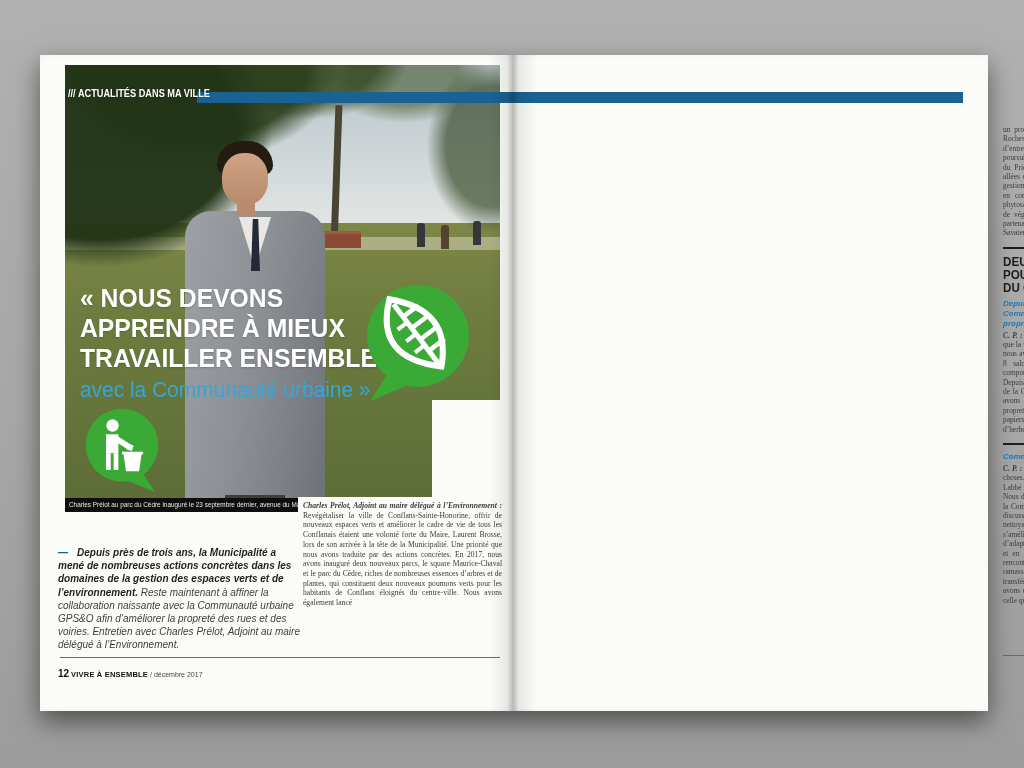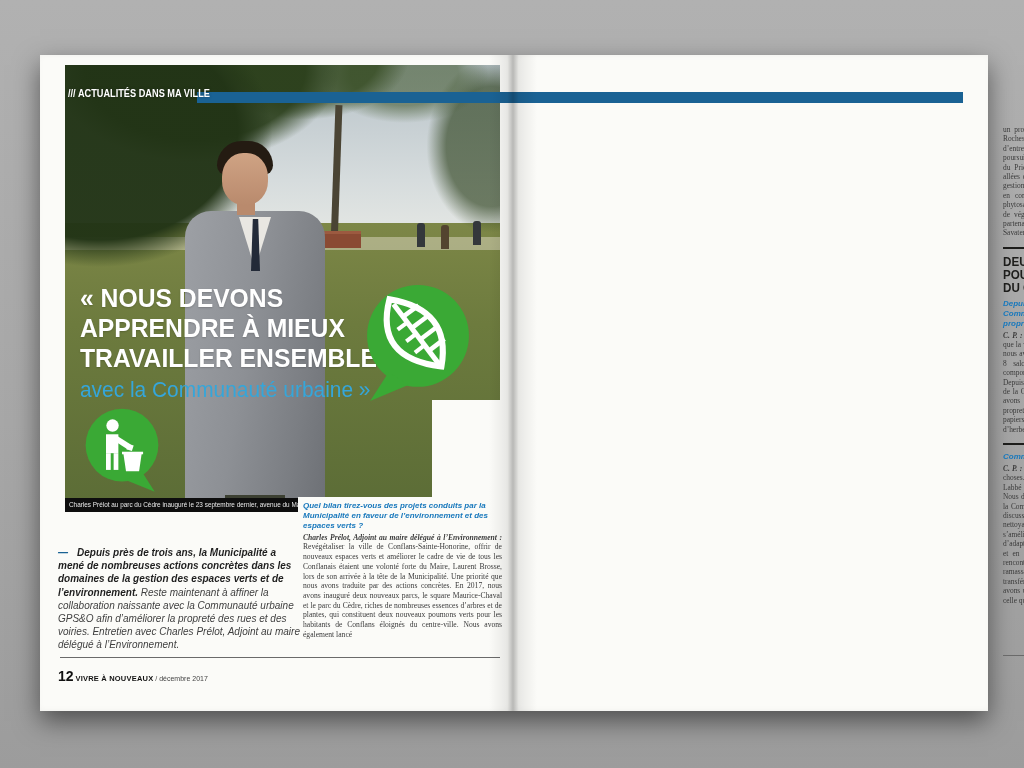--- a/index.html
+++ b/index.html
@@ -88,21 +88,21 @@
            transform:scaleX(.93); transform-origin:left top; }
   .sec-h span { display:block; white-space:nowrap; }
 
   
   .foot-rule { position:absolute; height:1px; background:#6a6a6a; z-index:5; }
   #rule-left  { left:20px;  top:602px; width:440px; }
   #rule-right { left:490px; top:600px; width:436px; }
   .footer { position:absolute; z-index:5; font-size:7px; color:#333; }
   #footer-left  { left:18px; top:613px; }
   #footer-right { left:490px; top:611px; width:436px; text-align:right; }
-  .fnum { font-weight:bold; font-size:14px; color:#111; }
+  .fnum { font-weight:bold; font-size:10px; color:#111; }
   .fbrand { font-weight:bold; font-size:7.5px; color:#111; letter-spacing:.2px; }
   .fdate { font-size:7px; color:#444; }
 </style>
 </head>
 <body>
 
 <div class="stage">
   <div class="spread">
 
     <div class="page page-left">
@@ -162,28 +162,27 @@
         <line x1="61.4" y1="61.2" x2="52" y2="68.5" stroke="#fff" stroke-width="4"></line>
         <line x1="53" y1="50" x2="43.5" y2="57.5" stroke="#fff" stroke-width="4"></line>
         <line x1="44.6" y1="38.8" x2="35" y2="46" stroke="#fff" stroke-width="4"></line>
       </svg>
 
       <div class="kicker">/// ACTUALITÉS DANS MA VILLE</div>
 
       <p class="intro"><span class="dash">—</span><span class="lead">Depuis près de trois ans, la Municipalité a mené de nombreuses actions concrètes dans les domaines de la gestion des espaces verts et de l’environnement.</span><span> Reste maintenant à affiner la collaboration naissante avec la Communauté urbaine GPS&amp;O afin d’améliorer la propreté des rues et des voiries. Entretien avec Charles Prélot, Adjoint au maire délégué à l’Environnement.</span></p>
 
       <div class="col" id="qa1">
-        <p class="q">Quel bilan tirez-vous des projets conduits par la Municipalité en faveur de l’environnement et des espaces verts ?</p>
         <p class="body"><span class="speaker">Charles Prélot, Adjoint au maire délégué à l’Environnement : </span><span>Revégétaliser la ville de Conflans-Sainte-Honorine, offrir de nouveaux espaces verts et améliorer le cadre de vie de tous les Conflanais étaient une volonté forte du Maire, Laurent Brosse, lors de son arrivée à la tête de la Municipalité. Une priorité que nous avons traduite par des actions concrètes. En 2017, nous avons inauguré deux nouveaux parcs, le square Maurice-Chaval et le parc du Cèdre, riches de nombreuses essences d’arbres et de plantes, qui constituent deux nouveaux poumons verts pour les habitants de Conflans éloignés du centre-ville. Nous avons également lancé</span></p>
       </div>
 
       <div class="foot-rule" id="rule-left"></div>
       <div class="footer" id="footer-left">
         <span class="fnum">12</span>
-        <span class="fbrand">VIVRE À NOUVEAUX</span>
+        <span class="fbrand">VIVRE À ENSEMBLE</span>
         <span class="fdate">/ décembre 2017</span>
       </div>
     </div>
 
     <div class="page page-right">
       <div class="col" id="col2">
         <p class="body">un programme de réaménagement du cimetière des Hautes-Roches qui s’étendra sur deux ans avec, à terme, des méthodes d’entretien beaucoup plus écologiques. En parallèle, nous avons poursuivi la revalorisation du centre-ville, notamment au parc du Prieuré qui a bénéficié d’une réfection d’ensemble. Les allées ont été entièrement refaites en stabilisé renforcé et une gestion différenciée a été mise en pratique ; cette dernière prend en compte les contraintes liées à l’abandon des produits phytosanitaires imposée par la loi Labbé. Enfin, d’autres projets de végétalisation ont été menés dans le Vieux-Conflans en partenariat avec la maison de quartier, notamment rue de la Savaterie.</p>
         <div class="dash-rule"></div>
         <h2 class="sec-h">
           <span>DEUX NOUVEAUX POUMONS VERTS</span>

